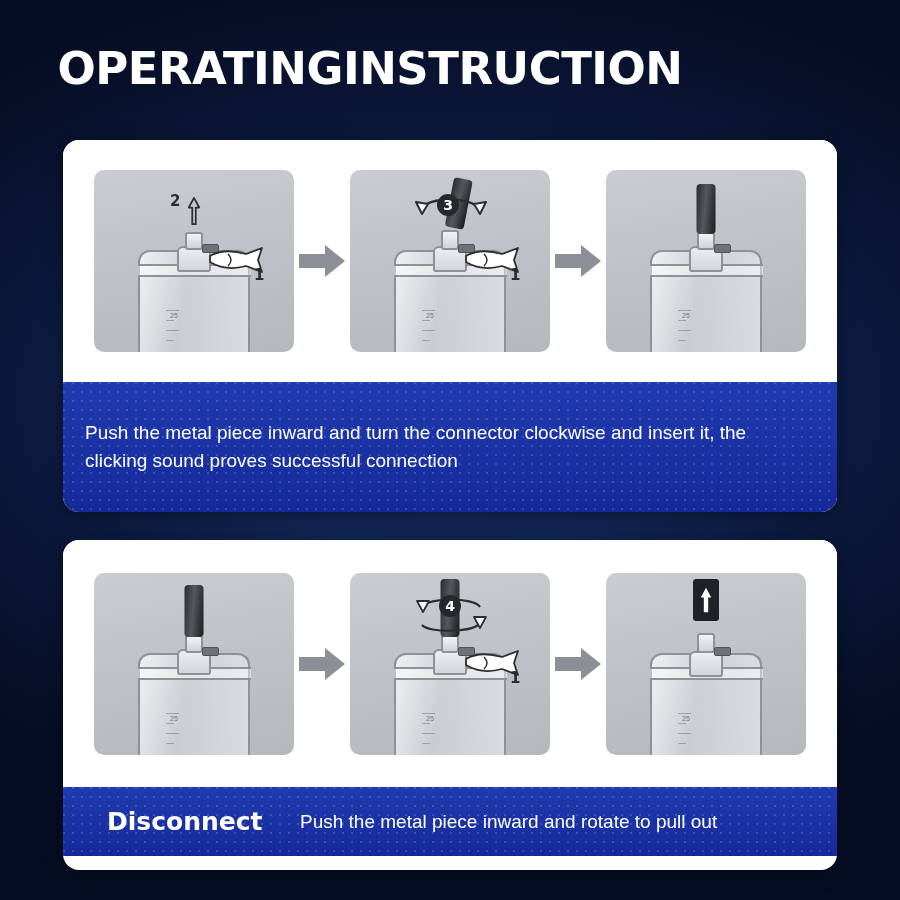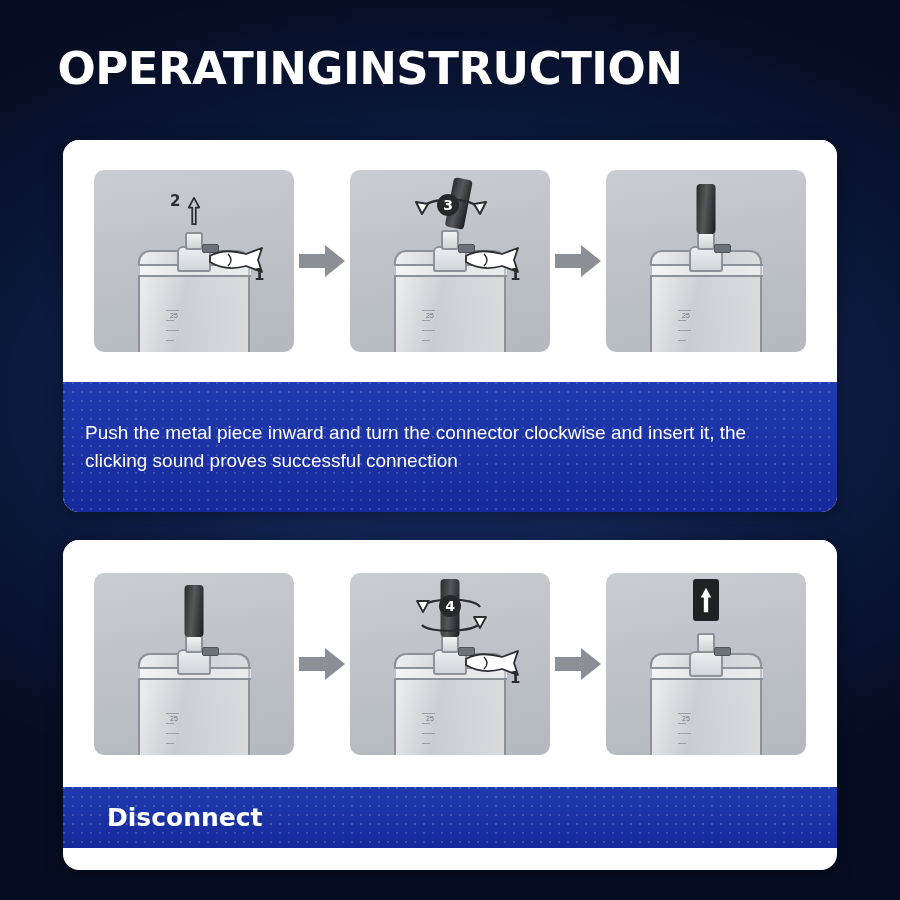--- a/index.html
+++ b/index.html
@@ -80,21 +80,21 @@
     position: relative;
     background:
       radial-gradient(circle at 1px 1px, rgba(255,255,255,0.16) 1px, transparent 1.4px) 0 0/9px 9px,
       linear-gradient(180deg, #1f3bb0 0%, #16299a 100%);
     display: flex;
     align-items: center;
     box-sizing: border-box;
     padding: 0 22px;
   }
   .card-a .caption-bar { height: 130px; }
-  .card-b .caption-bar { height: 61px; }
+  .card-b .caption-bar { height: 69px; }
 
   .caption-label {
     color: #ffffff;
     font-size: 25px;
     font-weight: bold;
     font-family: "DejaVu Sans", sans-serif;
     width: 215px;
     flex: 0 0 auto;
     padding-left: 22px;
     box-sizing: border-box;
@@ -417,16 +417,17 @@
         <div class="blackbar" style="left:87px; top:6px; height:42px;"></div>
         <svg class="upArrow" style="left:93px; top:12px;" width="16" height="32" viewBox="0 0 16 32">
           <path d="M8 2 L14 13 L10.5 13 L10.5 30 L5.5 30 L5.5 13 L2 13 Z" fill="#ffffff"></path>
         </svg>
       </div>
 
     </div>
 
     <div class="caption-bar">
       <div class="caption-label">Disconnect</div>
+      <div class="caption-text">Push the metal piece inward and rotate to pull out</div>
     </div>
   </div>
 
 </div>
 
 </body></html>

